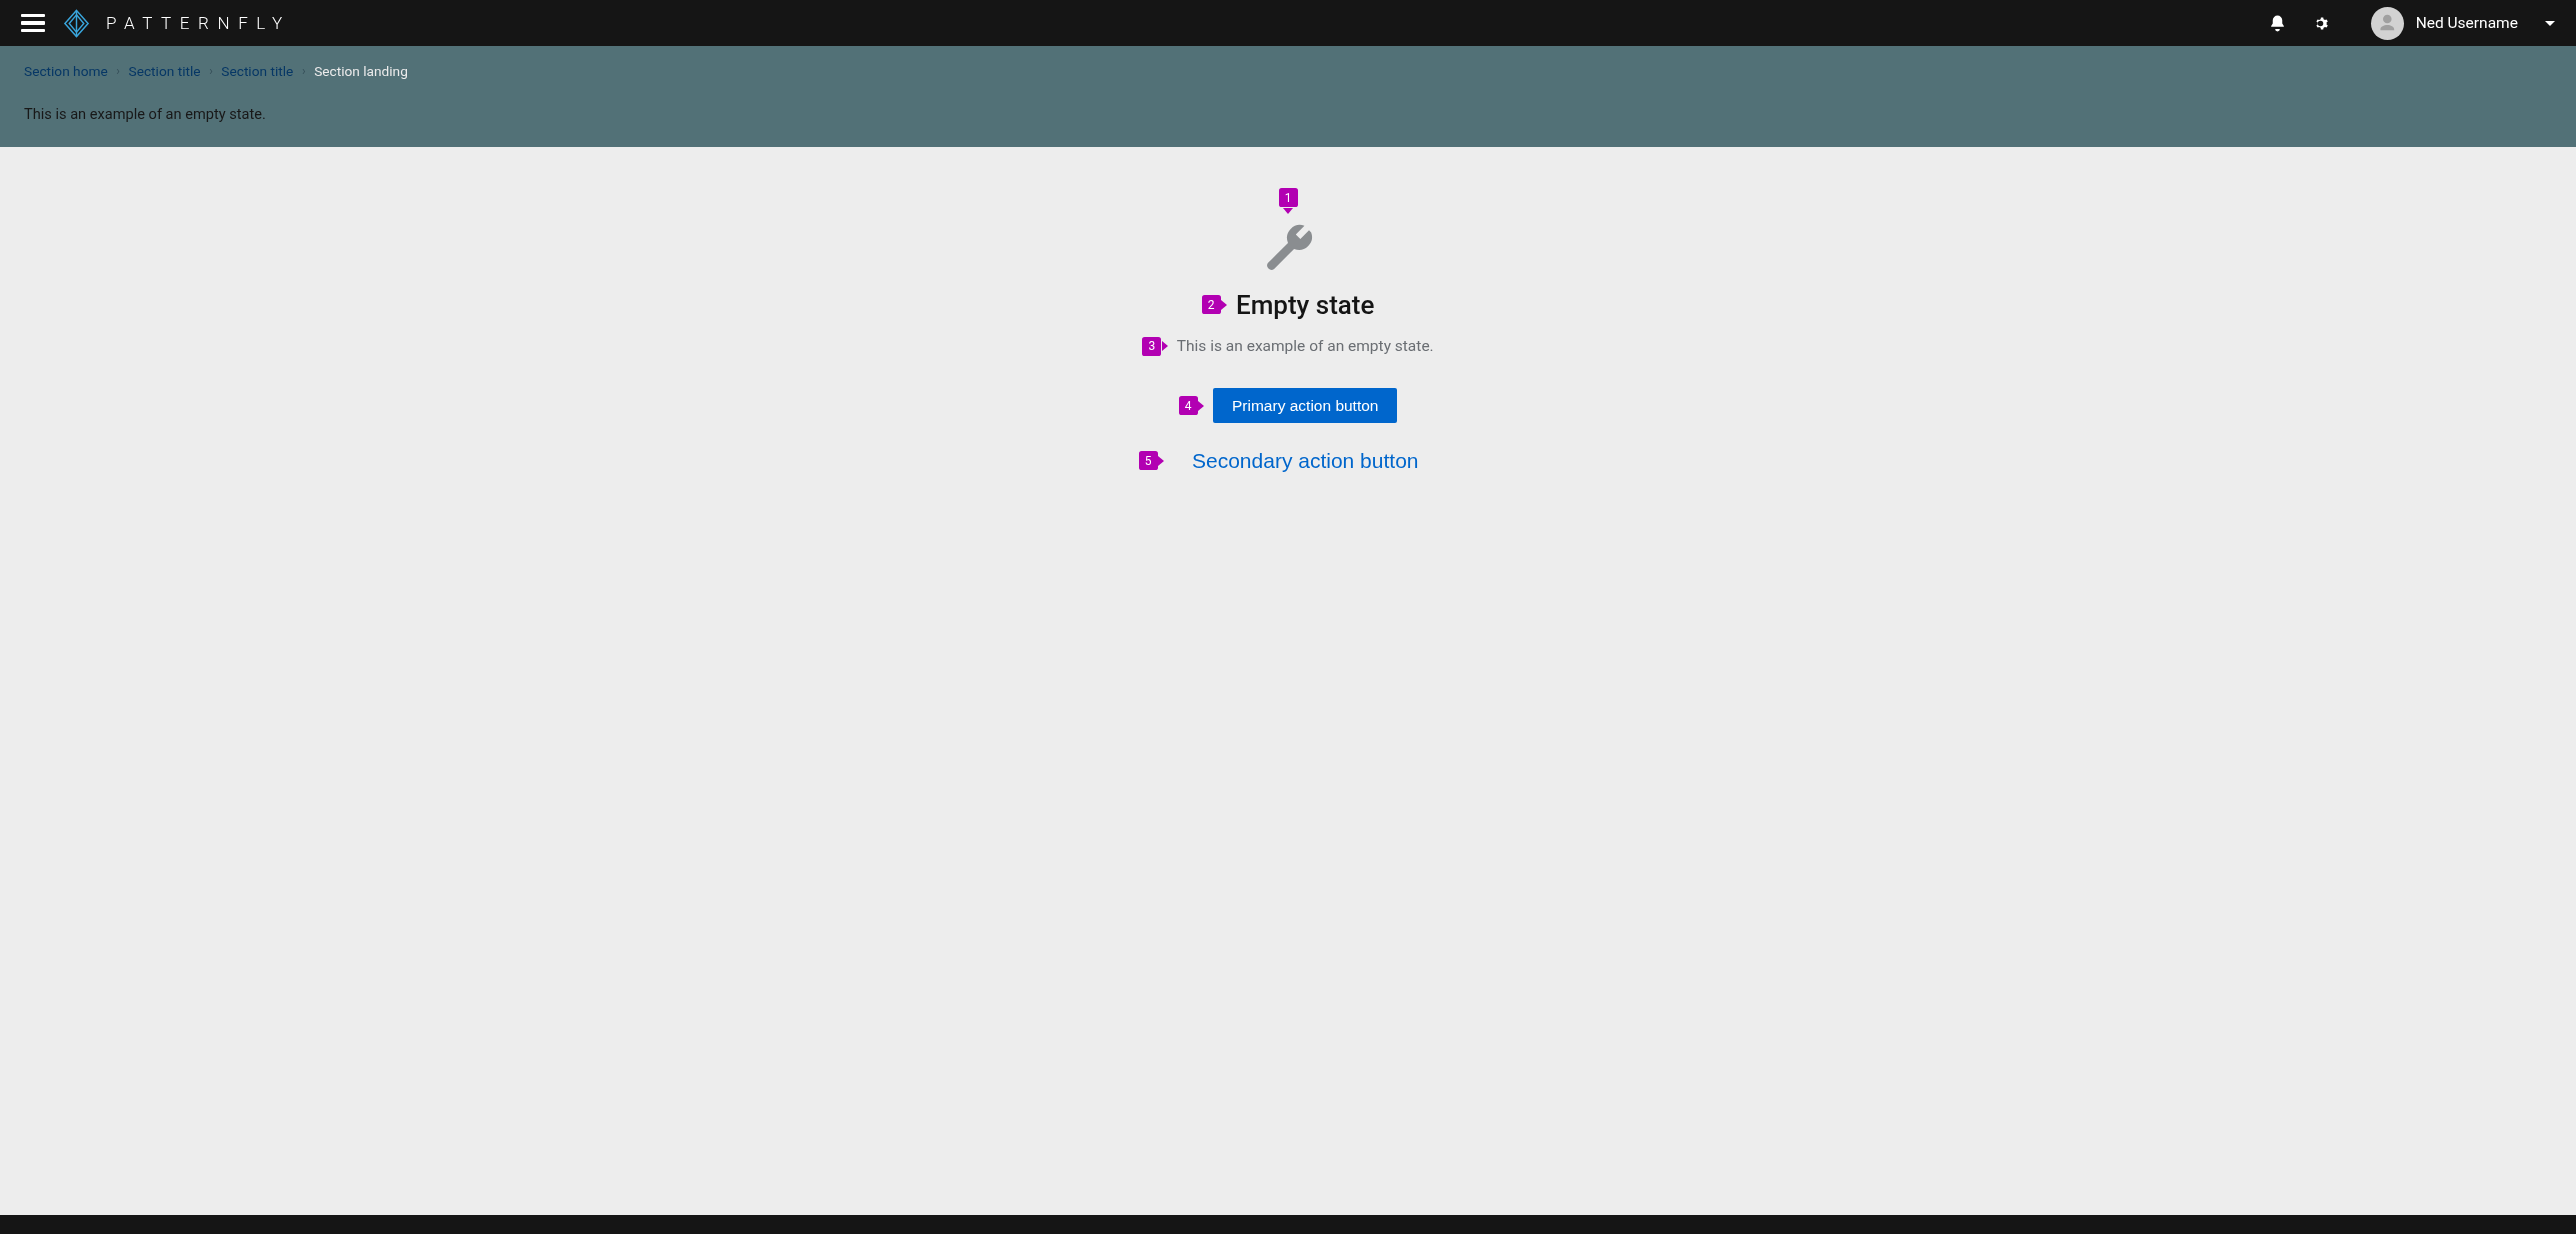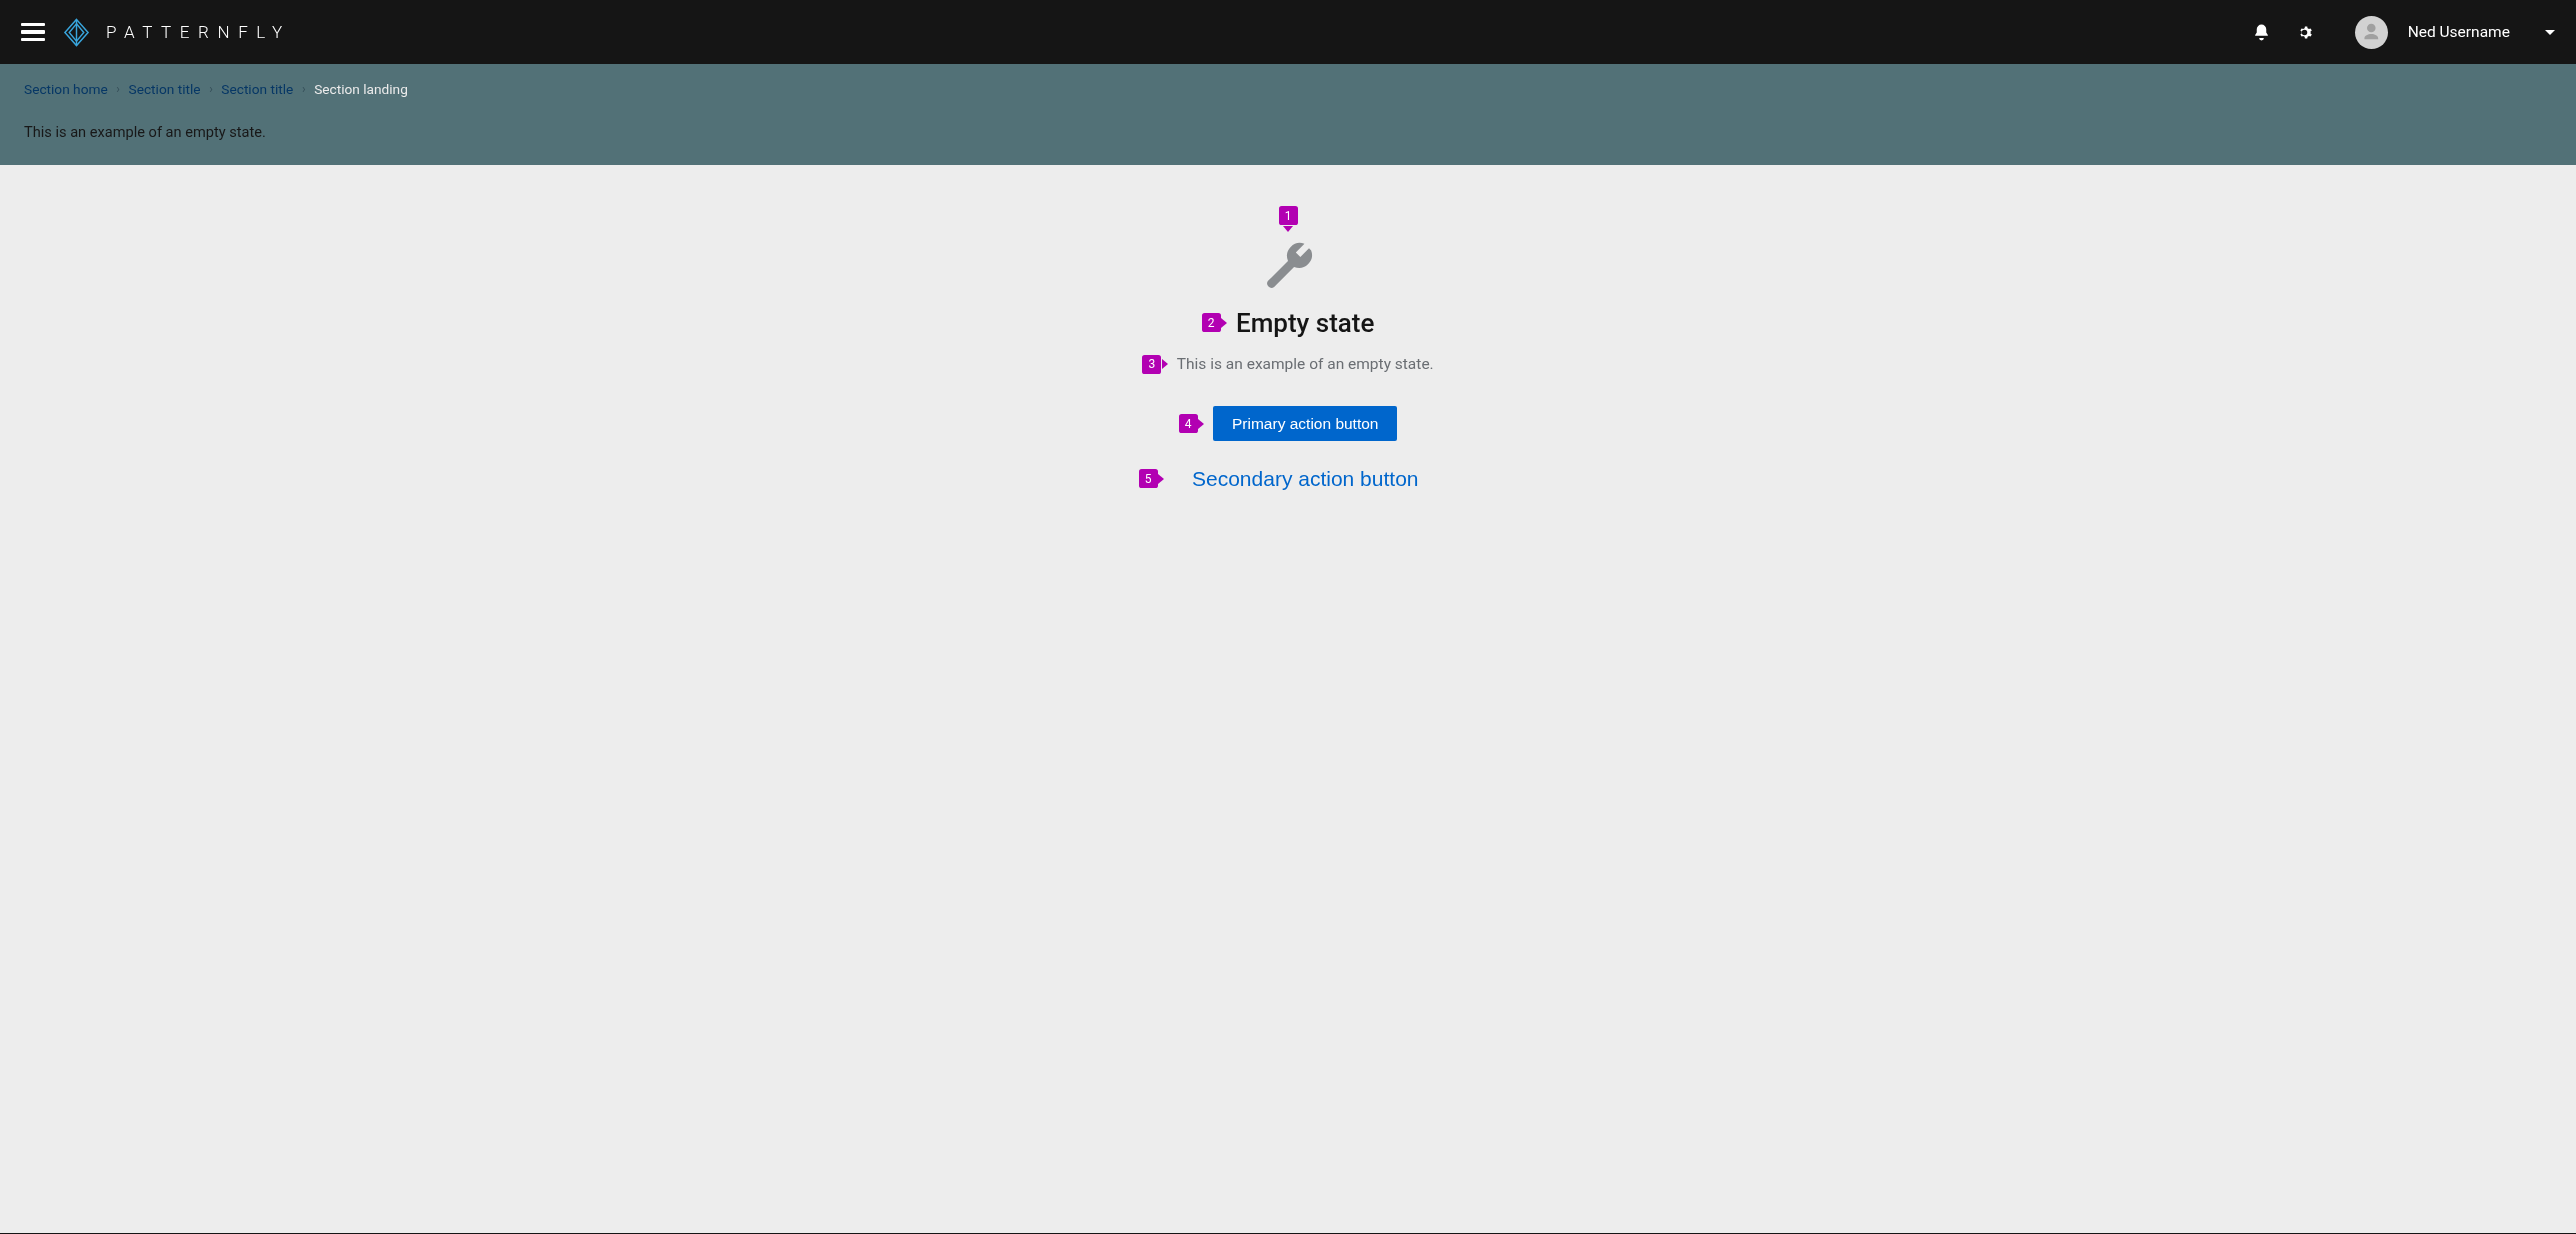--- a/index.html
+++ b/index.html
@@ -1,38 +1,38 @@
 <!DOCTYPE html>
 <html style="font-size:13.7px"><head>
 <meta charset="utf-8">
 <style>
   * { box-sizing: border-box; margin: 0; padding: 0; }
   html, body { height: 100%; font-family: -apple-system, BlinkMacSystemFont, "Segoe UI", Roboto, Helvetica, Arial, sans-serif; }
   body { background: #151515; color: #fff; }
 
   
   .header {
-    height: 64px;
+    height: 46px;
     background: #151515;
     display: flex;
     align-items: center;
     padding: 0 20.6px;
     gap: 17px;
   }
   .hamburger {
     width: 24px; height: 19px; display:flex; flex-direction: column; justify-content: space-between; cursor:pointer;
   }
   .hamburger span { display:block; height:3.4px; background:#fff; border-radius:0.9px; }
   .logo-wrap { display:flex; align-items:center; gap:15.5px; }
   .logo-mark { width:29px; height:29px; }
   .logo-text { font-size:17px; font-weight:300; letter-spacing:8.6px; color:#fff; }
   .header-spacer { flex:1; }
   .header-icons { display:flex; align-items:center; gap:24px; }
   .icon-btn { width:19px; height:19px; color:#fff; cursor:pointer; }
-  .user-chip { display:flex; align-items:center; gap:20px; cursor:pointer; padding-left: 17px; text-align: right; }
+  .user-chip { display:flex; align-items:center; gap:12px; cursor:pointer; padding-left: 17px; text-align: right; }
   .avatar { width:33px; height:33px; border-radius:50%; background:#d2d2d2; display:flex; align-items:center; justify-content:center; }
   .username { color:#fff; font-size:15.5px; }
   .caret { margin-left:15.5px; width:0; height:0; border-left:5.2px solid transparent; border-right:5.2px solid transparent; border-top:5.2px solid #fff; }
 
   
   .shell { display:flex; height: calc(100% - 65px); }
 
   
   .sidebar {
     width: 261px;

